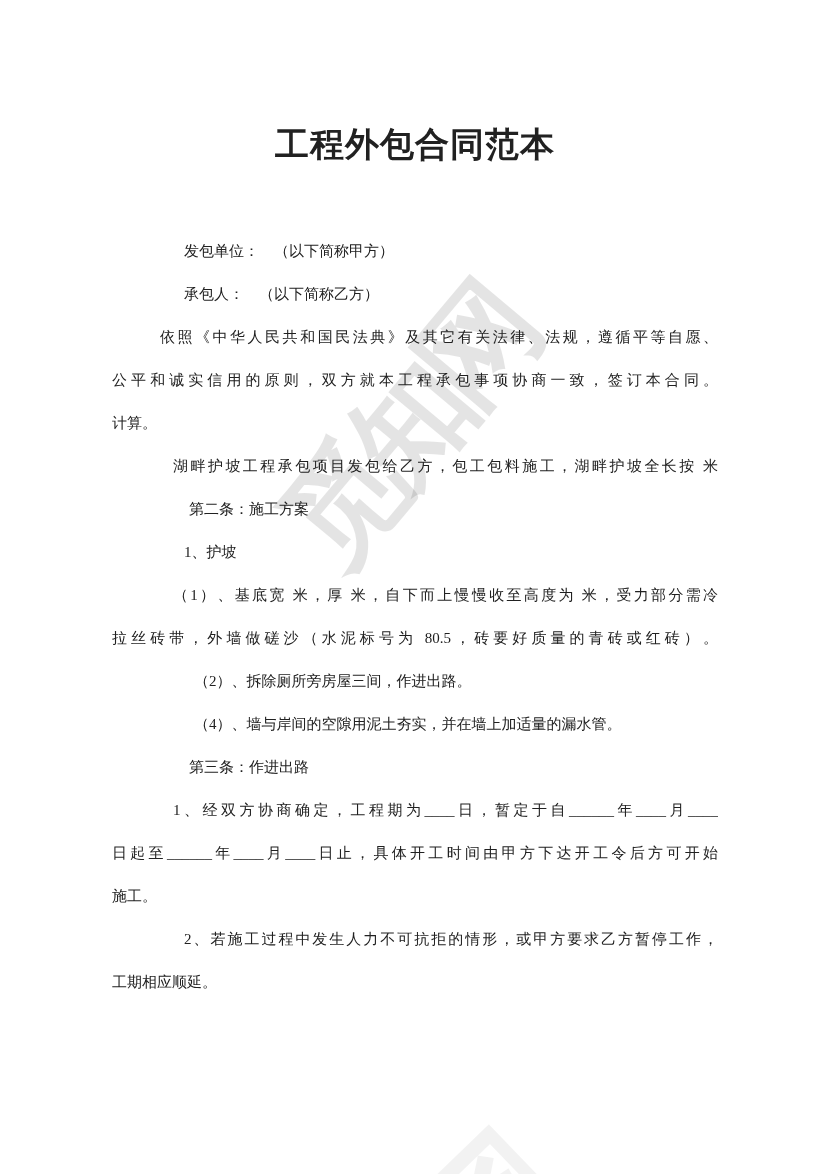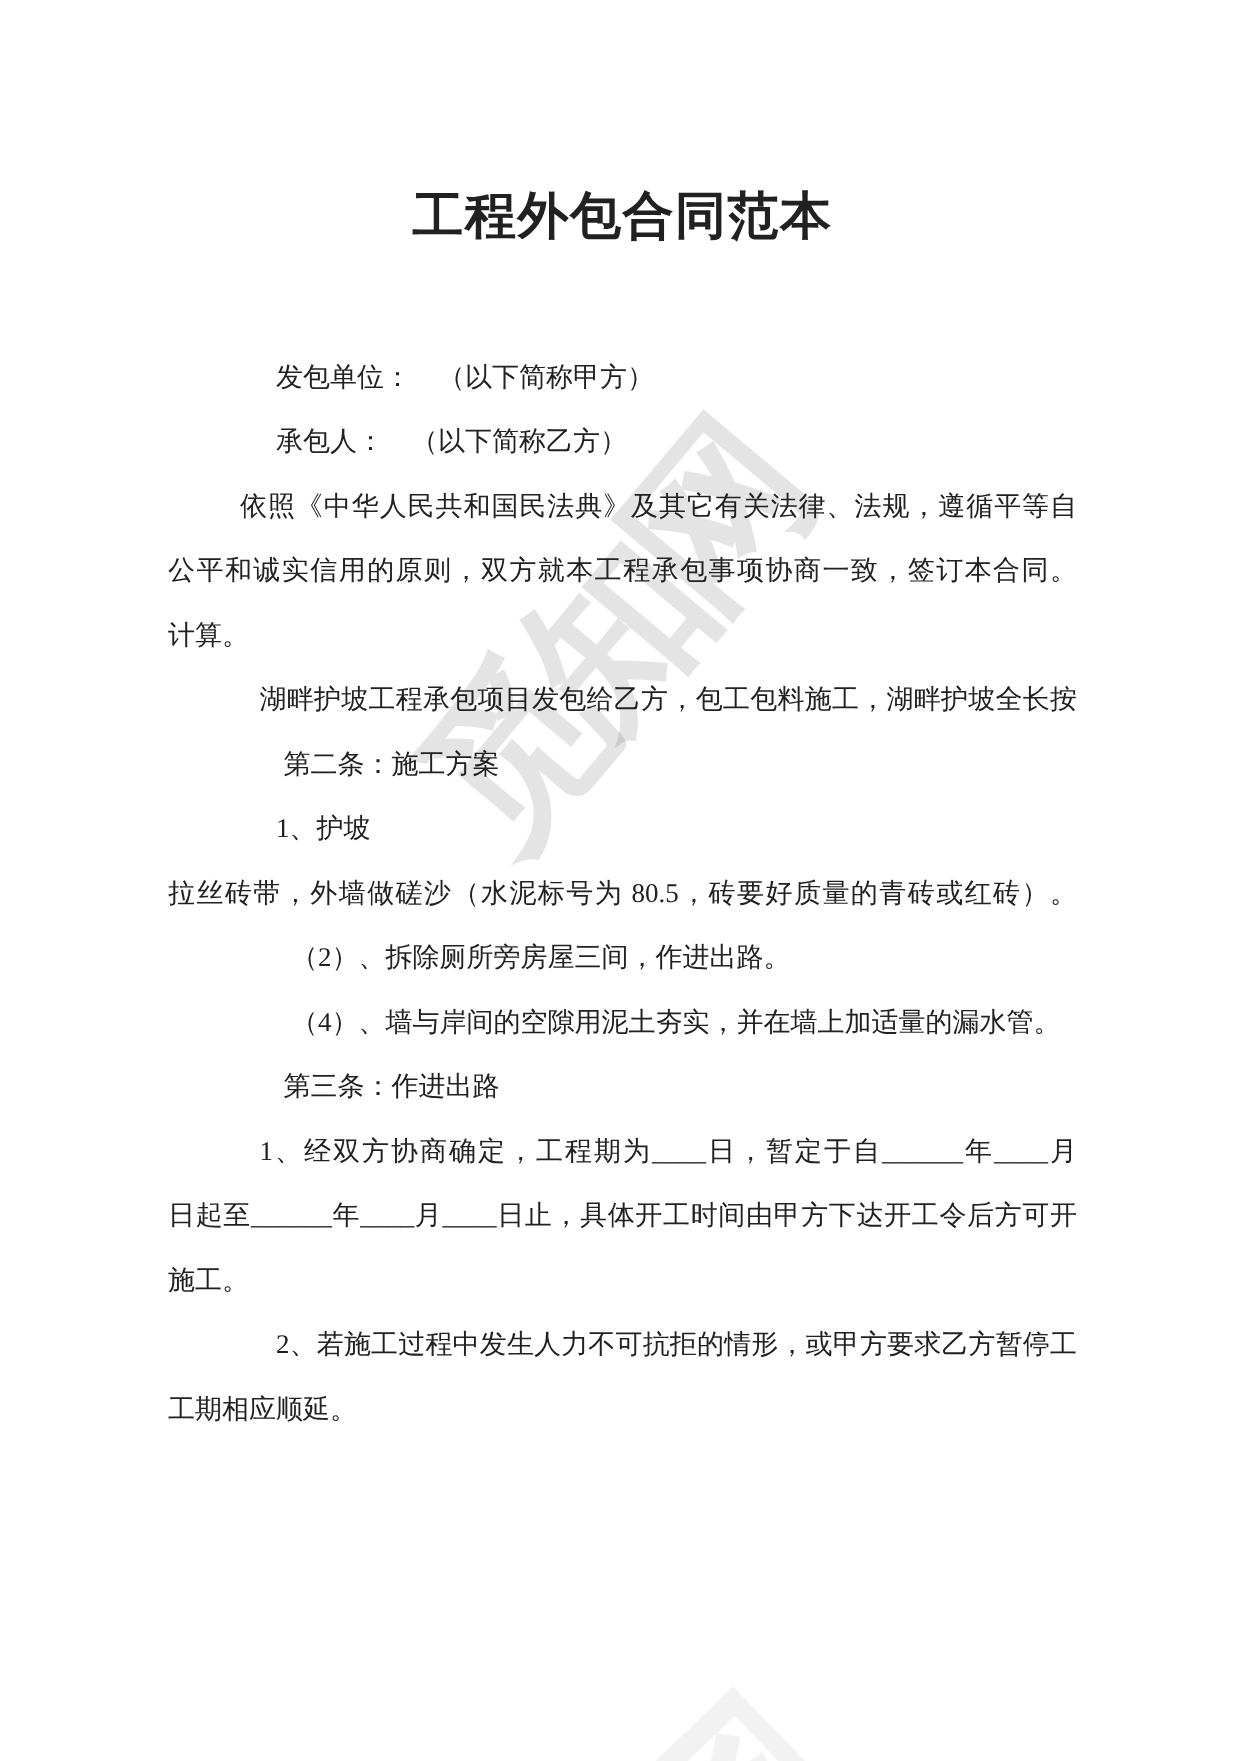--- a/index.html
+++ b/index.html
@@ -67,21 +67,21 @@
     font-size: 34px;
     font-weight: bold;
     letter-spacing: 1px;
   }
   .body {
     margin-top: 62px;
   }
   .line {
     height: 43px;
     line-height: 43px;
-    font-size: 18px;
+    font-size: 15px;
     overflow: hidden;
     white-space: nowrap;
   }
   .fill {
     white-space: normal;
     text-align: justify;
     text-justify: inter-ideograph;
   }
   .fill::after {
     content: "";
@@ -111,20 +111,21 @@
 
     <div class="body">
       <div class="line ind-72">发包单位：　（以下简称甲方）</div>
       <div class="line ind-72">承包人：　（以下简称乙方）</div>
       <div class="line ind-48 fill">依照《中华人民共和国民法典》及其它有关法律、法规，遵循平等自愿、</div>
       <div class="line ind-0 fill">公平和诚实信用的原则，双方就本工程承包事项协商一致，签订本合同。</div>
       <div class="line ind-0">计算。</div>
       <div class="line ind-62 fill">湖畔护坡工程承包项目发包给乙方，包工包料施工，湖畔护坡全长按 米</div>
       <div class="line ind-77">第二条：施工方案</div>
       <div class="line ind-72">1、护坡</div>
+      <div class="line ind-62 fill">（1）、基底宽 米，厚 米，自下而上慢慢收至高度为 米，受力部分需冷</div>
       <div class="line ind-0 fill">拉丝砖带，外墙做磋沙（水泥标号为 80.5，砖要好质量的青砖或红砖）。</div>
       <div class="line ind-82">（2）、拆除厕所旁房屋三间，作进出路。</div>
       <div class="line ind-82">（4）、墙与岸间的空隙用泥土夯实，并在墙上加适量的漏水管。</div>
       <div class="line ind-77">第三条：作进出路</div>
       <div class="line ind-62 fill">1、经双方协商确定，工程期为____日，暂定于自______年____月____</div>
       <div class="line ind-0 fill">日起至______年____月____日止，具体开工时间由甲方下达开工令后方可开始</div>
       <div class="line ind-0">施工。</div>
       <div class="line ind-72 fill">2、若施工过程中发生人力不可抗拒的情形，或甲方要求乙方暂停工作，</div>
       <div class="line ind-0">工期相应顺延。</div>
     </div>

